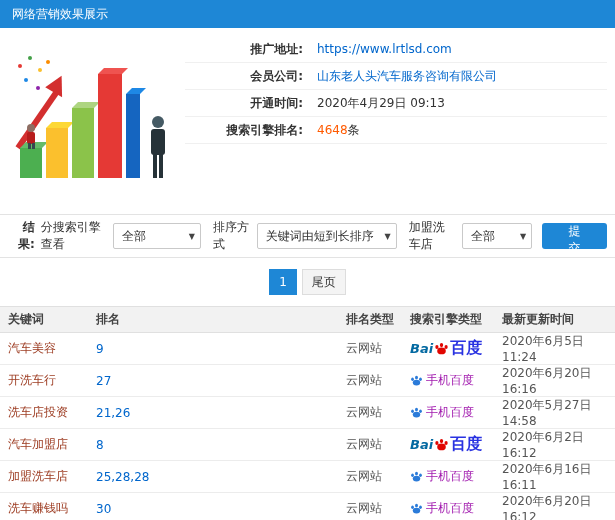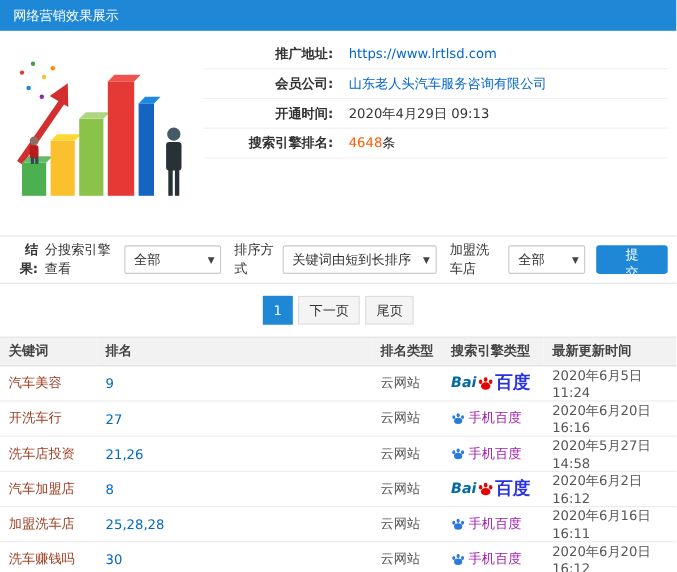--- a/index.html
+++ b/index.html
@@ -146,21 +146,20 @@
     <div class="select sel-type">
       <span>全部</span>
       <span class="arrow">▼</span>
     </div>
     <button class="submit">提交</button>
   </div>
 </div>
 
 <div class="pagination">
   <span class="page current">1</span>
-  <span class="page">下一页</span>
   <span class="page">尾页</span>
 </div>
 
 <table>
   <thead>
     <tr>
       <th class="w-kw">关键词</th>
       <th class="w-rank">排名</th>
       <th class="w-type">排名类型</th>
       <th class="w-eng">搜索引擎类型</th>

